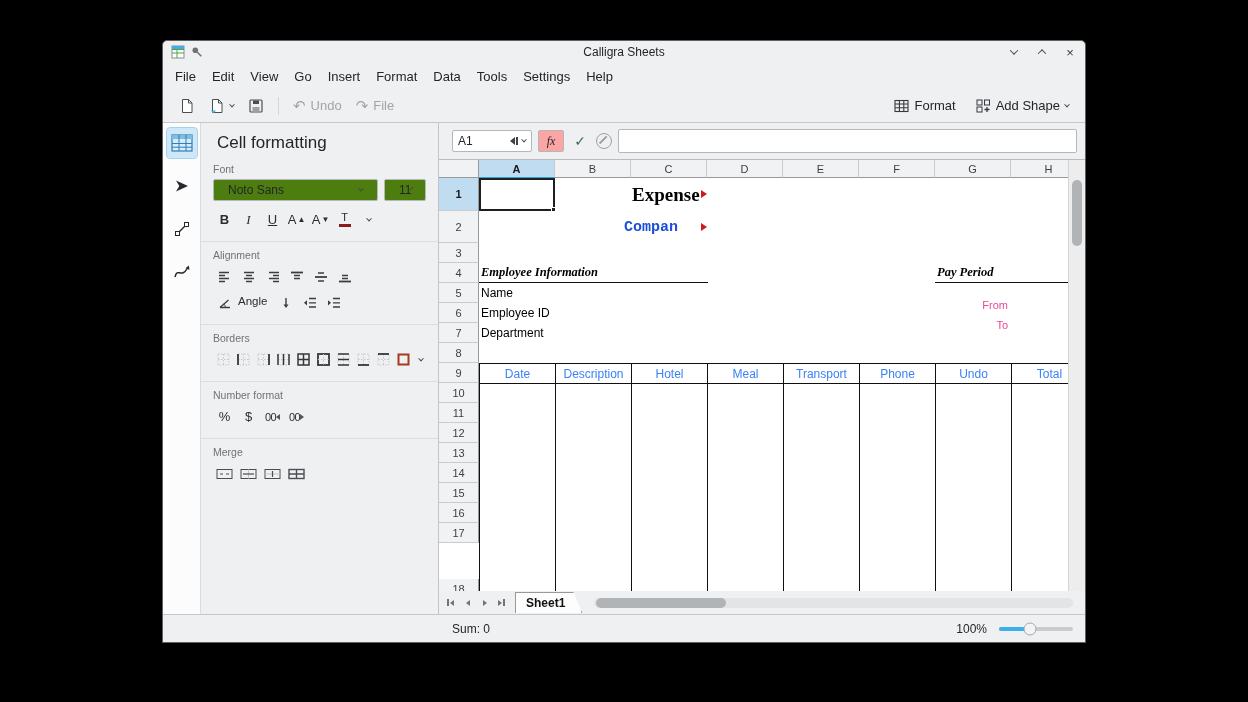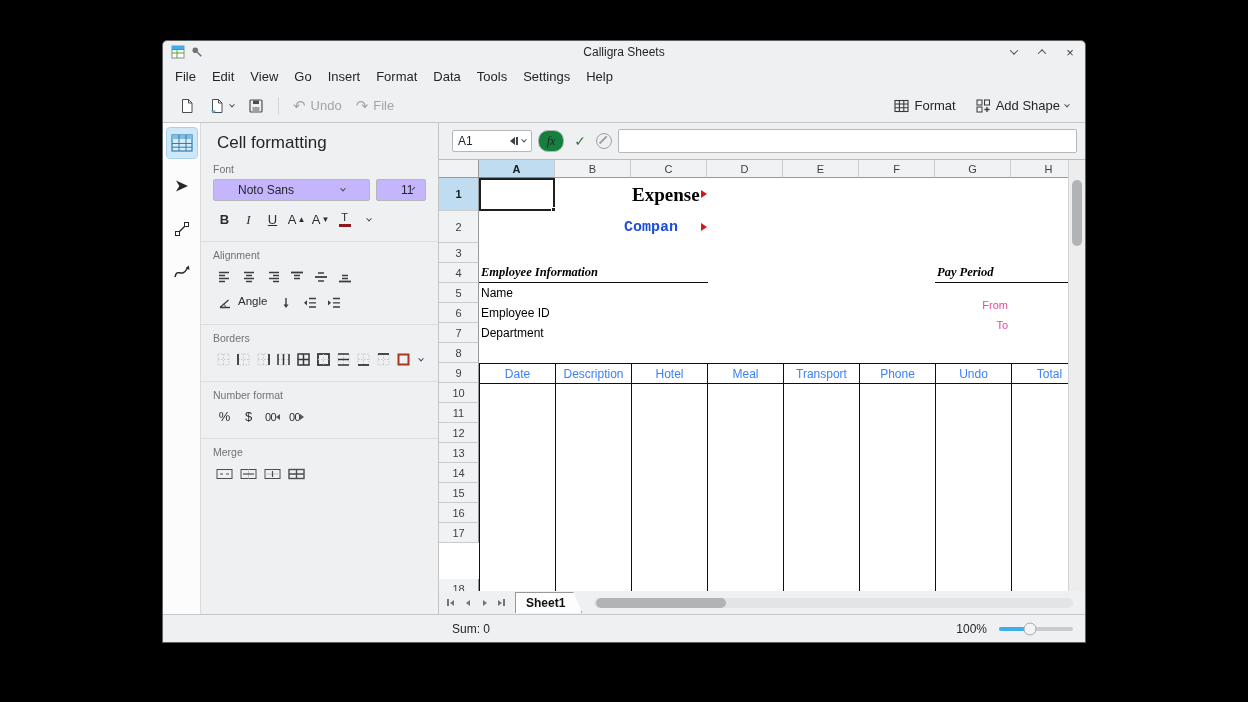--- a/index.html
+++ b/index.html
@@ -37,21 +37,21 @@
   .main { flex:1; display:flex; min-height:0; }
   .toolstrip { width:38px; flex:0 0 38px; background:#fcfcfc; border-right:1px solid #d9dbdd; display:flex; flex-direction:column; align-items:center; padding-top:5px; gap:13px; }
   .tool-btn { width:30px; height:30px; display:flex; align-items:center; justify-content:center; border-radius:3px; }
   .tool-btn.active { background:#cfe7f7; outline:1px solid #a6d3ef; }
   
   .panel { width:237px; flex:0 0 237px; padding:6px 12px 0 12px; overflow:hidden; }
   .panel-title { font-size:17px; color:#232629; margin:4px 0 10px 4px; }
   .sec-label { font-size:10.5px; color:#6f7376; margin:7px 0 4px 0; }
   .sep { border-top:1px solid #dddedf; margin:10px -12px 0 -12px; }
   .font-row { display:flex; gap:6px; }
-  .combo { background:#c4b5fd; border:1px solid #b5b7b9; border-radius:2px; height:22px; display:flex; align-items:center; justify-content:space-between; padding:0 24px; font-size:12px; color:#232629; }
+  .combo { background:#4d7c0f; border:1px solid #b5b7b9; border-radius:2px; height:22px; display:flex; align-items:center; justify-content:space-between; padding:0 14px; font-size:12px; color:#232629; }
   .combo.family { flex:1; }
   .combo.size { width:42px; flex:0 0 42px; }
   .btn-row { display:flex; align-items:center; gap:1px; margin-top:7px; }
   .fbtn { min-width:23px; height:23px; display:flex; align-items:center; justify-content:center; border-radius:3px; font-size:13px; color:#2a2e32; }
   .fbtn.b { font-weight:bold; }
   .fbtn.i { font-style:italic; font-family:"Liberation Serif",serif; }
   .fbtn.u { text-decoration:underline; }
   .fbtn small { font-size:8px; margin-left:1px; }
   .fontcolor { display:flex; flex-direction:column; align-items:center; line-height:11px; }
   .fontcolor .bar { width:12px; height:3px; background:#8b1a1a; margin-top:1px; }
@@ -59,21 +59,21 @@
   .tri { display:inline-block; width:0; height:0; }
   .tri.l { border-top:3px solid transparent; border-bottom:3px solid transparent; border-right:4px solid #555; }
   .tri.r { border-top:3px solid transparent; border-bottom:3px solid transparent; border-left:4px solid #555; }
   
   .sheetcol { flex:1; display:flex; flex-direction:column; min-width:0; border-left:1px solid #c2c4c6; background:#eff0f1; }
   .formula-row { height:36px; flex:0 0 36px; display:flex; align-items:center; gap:6px; padding:0 6px 0 13px; }
   .cellref { width:80px; flex:0 0 80px; height:22px; background:#fff; border:1px solid #b5b7b9; border-radius:2px; display:flex; align-items:center; padding:0 5px; gap:4px; font-size:12px; color:#232629; }
   .cellref .sp { flex:1; }
   .refmark { display:flex; align-items:center; gap:1px; }
   .refmark .bar { width:2px; height:8px; background:#3f4347; }
-  .fxbtn { width:26px; flex:0 0 26px; height:22px; background:#15803d; border:1px solid #b5b7b9; border-radius:10px; display:flex; align-items:center; justify-content:center; font-family:"Liberation Serif",serif; font-style:italic; font-size:12px; color:#232629; }
+  .fxbtn { width:26px; flex:0 0 26px; height:22px; background:#fca5a5; border:1px solid #b5b7b9; border-radius:2px; display:flex; align-items:center; justify-content:center; font-family:"Liberation Serif",serif; font-style:italic; font-size:12px; color:#232629; }
   .okbtn { width:20px; height:20px; display:flex; align-items:center; justify-content:center; color:#31704a; font-size:14px; }
   .cancelbtn { width:16px; height:16px; border:1.6px solid #9ea1a4; border-radius:50%; position:relative; }
   .cancelbtn::after { content:""; position:absolute; left:1px; top:5.3px; width:10px; height:1.6px; background:#9ea1a4; transform:rotate(-45deg); }
   .fml-input { flex:1; height:24px; background:#fff; border:1px solid #b5b7b9; border-radius:2px; font:12px "Liberation Sans",sans-serif; padding:0 5px; margin-right:2px; outline:none; }
   
   .grid-wrap { flex:1; display:flex; min-height:0; border-top:1px solid #b9bbbd; background:#fff; }
   .grid-body { flex:1; position:relative; overflow:hidden; background:#fff; }
   .vscroll { width:17px; flex:0 0 17px; background:#ededee; border-left:1px solid #d2d4d6; position:relative; }
   .vthumb { position:absolute; left:3px; right:3px; top:20px; height:66px; background:#b1b4b7; border-radius:5px; }
   .col-hdrs { position:absolute; top:0; left:0; height:18px; display:flex; }

